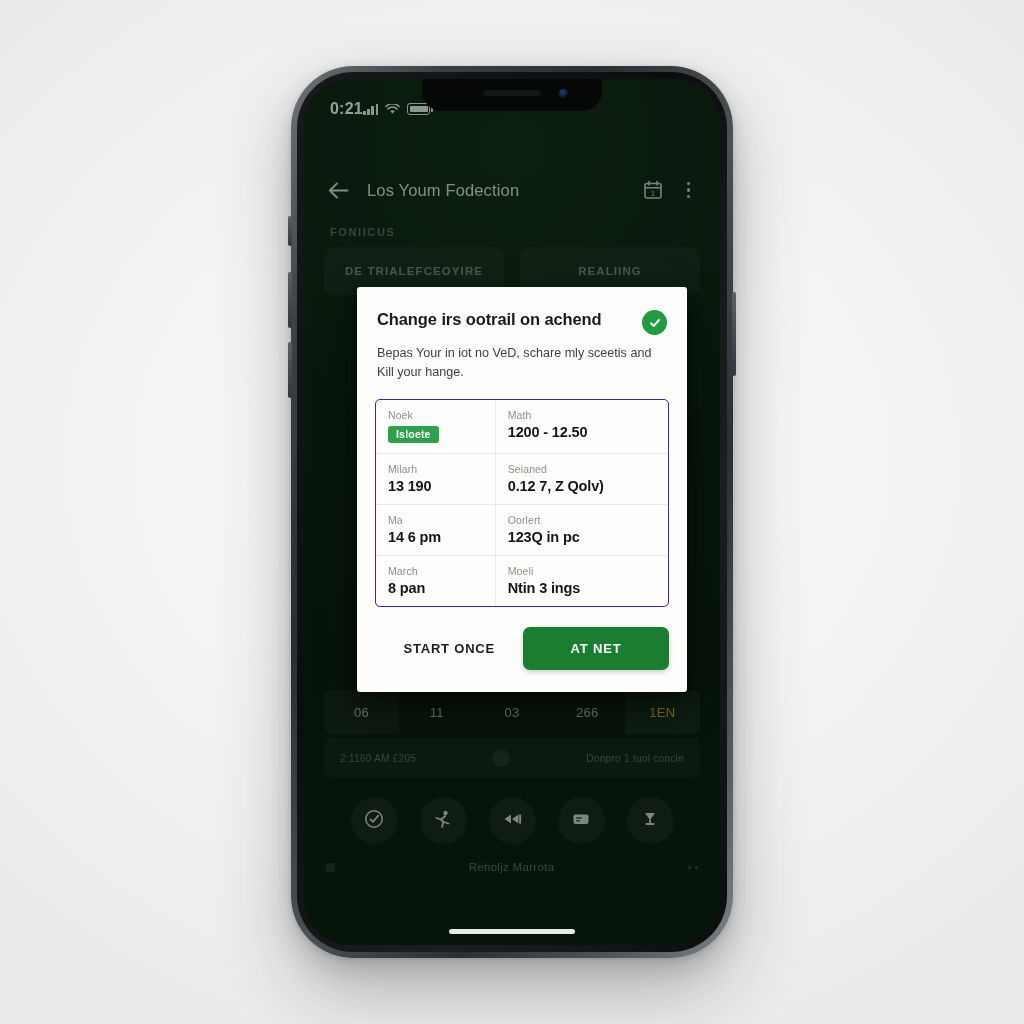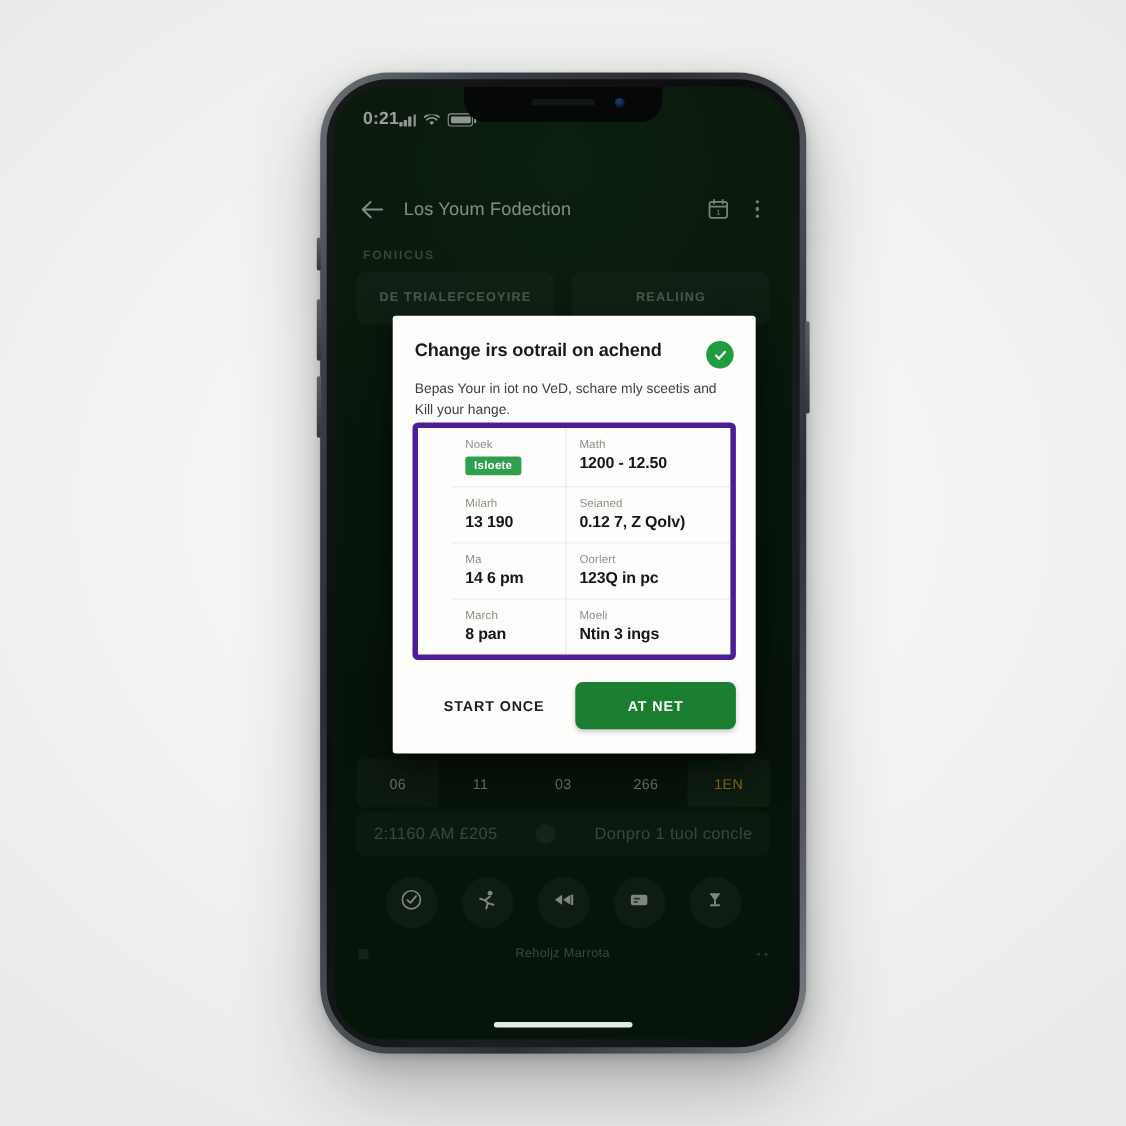--- a/index.html
+++ b/index.html
@@ -157,25 +157,24 @@
     display:flex; align-items:center; justify-content:center;
     margin-top:1px;
   }
   #dialog-body {
     padding:9px 20px 0 20px;
     font-size:12.6px; line-height:1.52; color:#3d413d;
   }
 
   
   #kv-table {
-    margin:2px 18px 0 18px;
-    border:5px solid #4c1d95;
+    margin:17px 18px 0 18px;
+    border:1px solid #4c1d95;
     border-radius:5px;
     overflow:hidden;
-    padding-left:31px;
   }
   .kv-row { display:flex; border-bottom:1px solid #e9ebe8; }
   .kv-row:last-child { border-bottom:none; }
   .kv-cell { padding:9px 12px 10px 12px; }
   .kv-cell.left  { width:41%; border-right:1px solid #e9ebe8; }
   .kv-cell.right { width:59%; }
   .kv-label { font-size:10.5px; color:#8b918b; margin-bottom:3px; letter-spacing:.1px; }
   .kv-value { font-size:14.5px; color:#141714; font-weight:bold; letter-spacing:-.15px; }
   .kv-badge {
     display:inline-block; background:#2fa14c; color:#ffffff;
@@ -214,21 +213,21 @@
   .stat.first { background:rgba(255,255,255,.045); }
   .stat.active { background:rgba(90,150,95,.13); color:#eab308; font-weight:normal;text-align:center; }
 
   
   #meta-bar {
     position:absolute; left:20px; right:20px; top:659px; height:40px;
     background:rgba(255,255,255,.035); border-radius:7px;
     display:flex; align-items:center; justify-content:space-between;
     padding:0 16px; z-index:10;
   }
-  .meta-text { font-size:15px; color:#5d6f5f; letter-spacing:.3px; }
+  .meta-text { font-size:10px; color:#5d6f5f; letter-spacing:.3px; }
   #meta-dot { width:18px; height:18px; border-radius:50%; background:rgba(255,255,255,.075); }
 
   
   #icon-nav {
     position:absolute; left:0; right:0; top:718px;
     display:flex; justify-content:center; gap:22px; z-index:10;
   }
   .nav-circle {
     width:47px; height:47px; border-radius:50%;
     background:rgba(255,255,255,.055);

